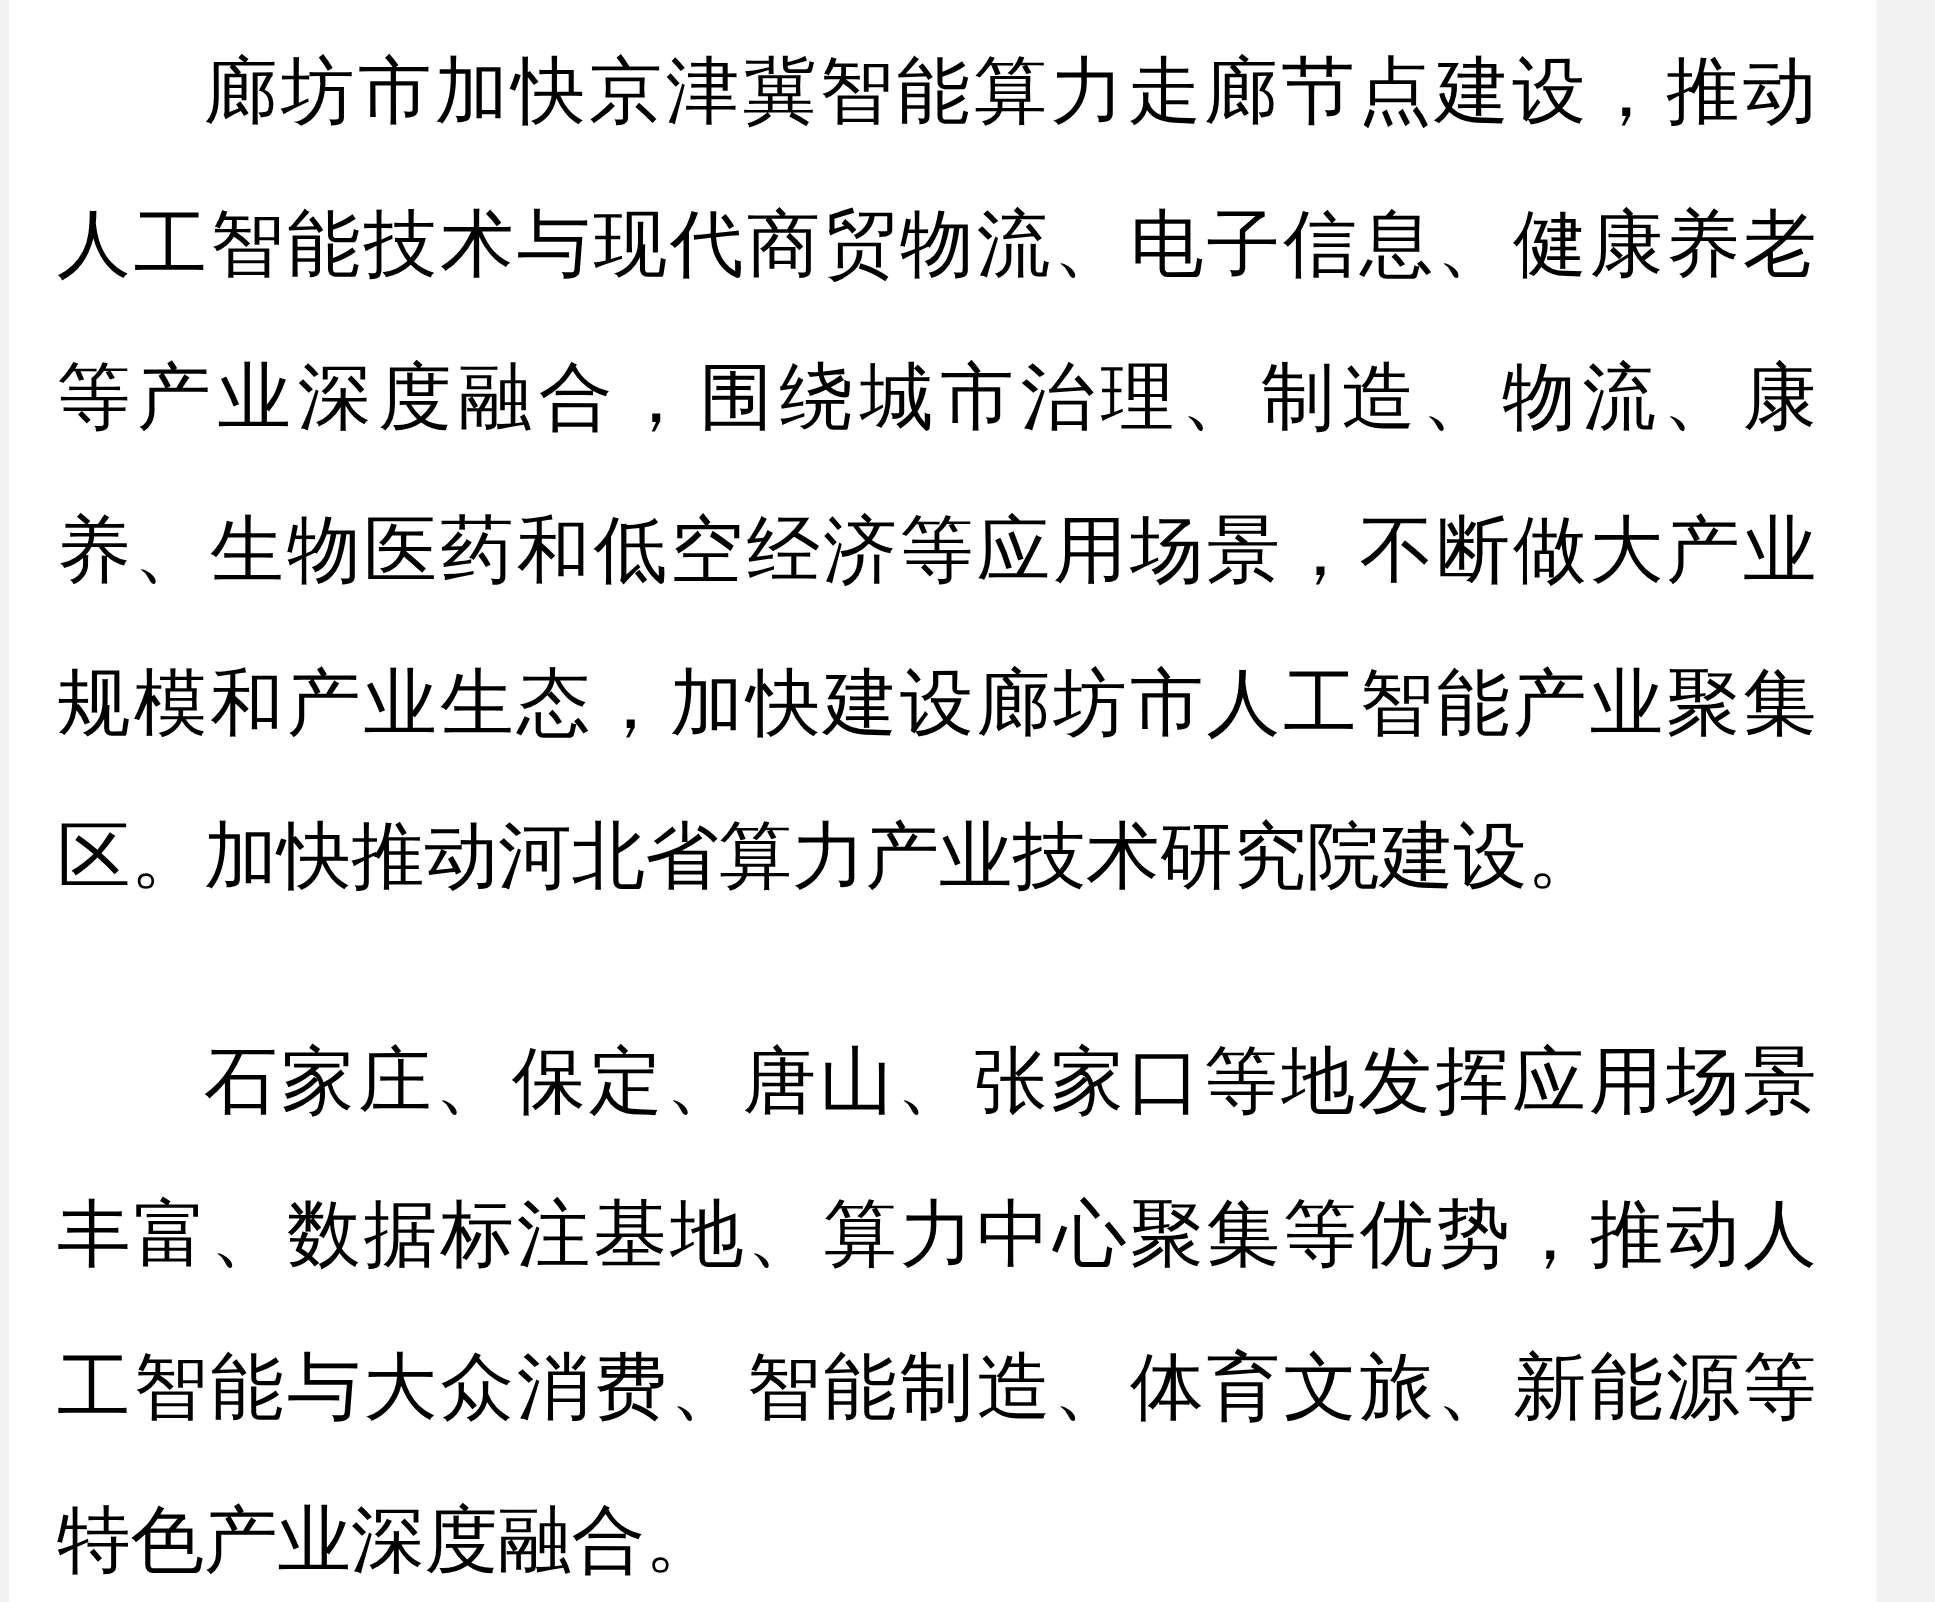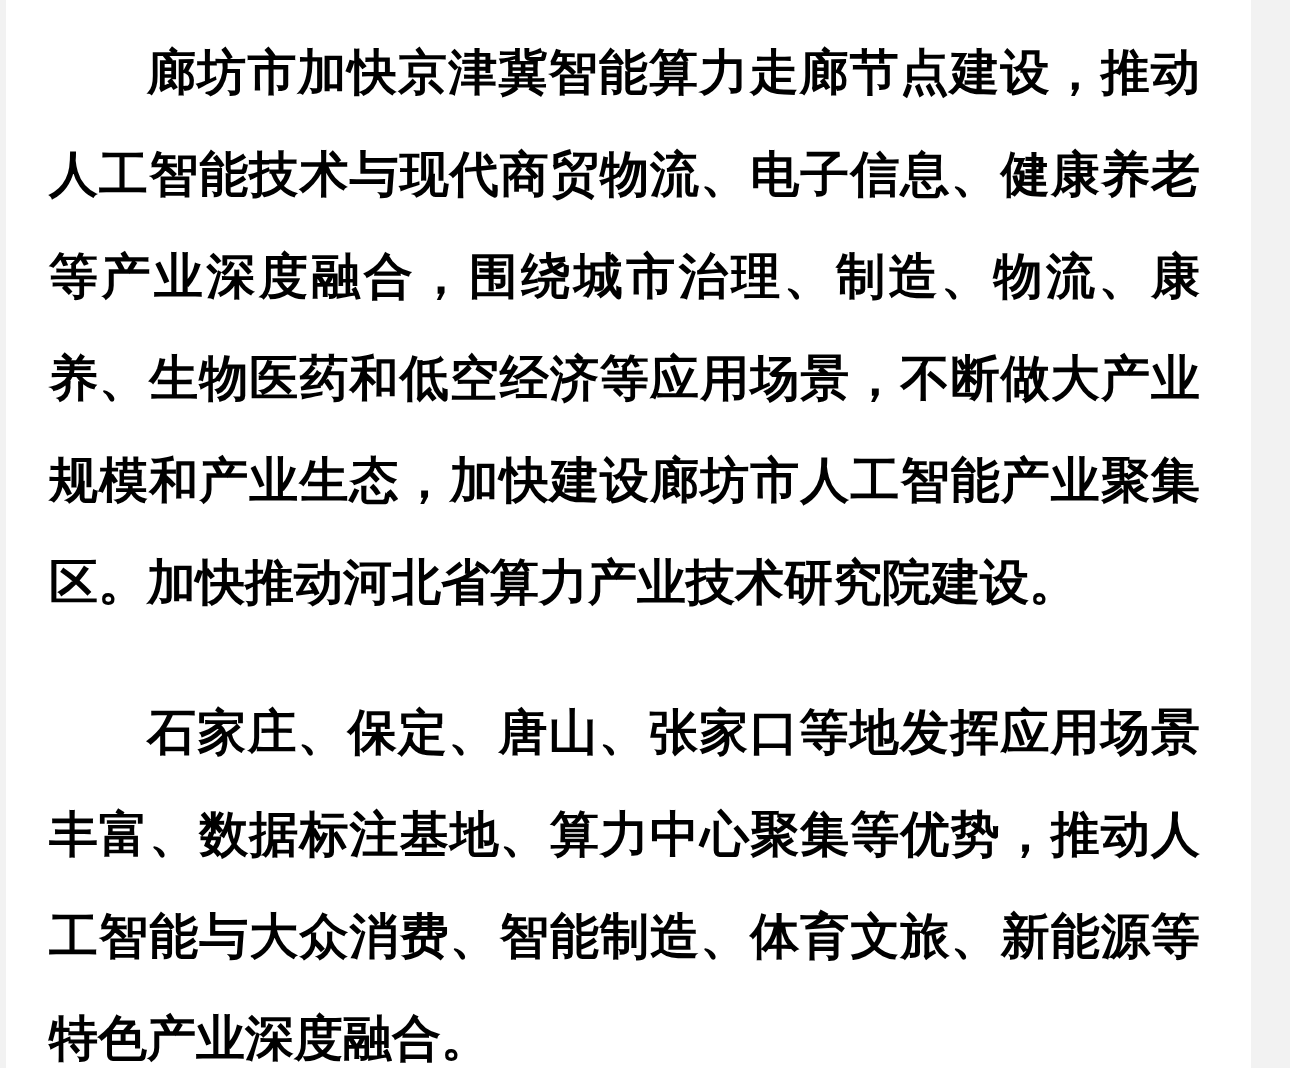--- a/index.html
+++ b/index.html
@@ -27,22 +27,22 @@
     padding-top: 10px;
   }
   .para {
     font-size: 49px;
     line-height: 102px;
     color: #000000;
     letter-spacing: 0px;
     text-align: justify;
     text-justify: inter-ideograph;
     text-indent: 2em;
-    margin: 11px;
-    font-weight: 700;
+    margin: 0;
+    font-weight: 400;
     font-family: "Liberation Sans", "DejaVu Sans", sans-serif;
   }
   .para + .para {
     margin-top: 48px;
   }
 </style>
 </head>
 <body>
 
 <div class="page">

